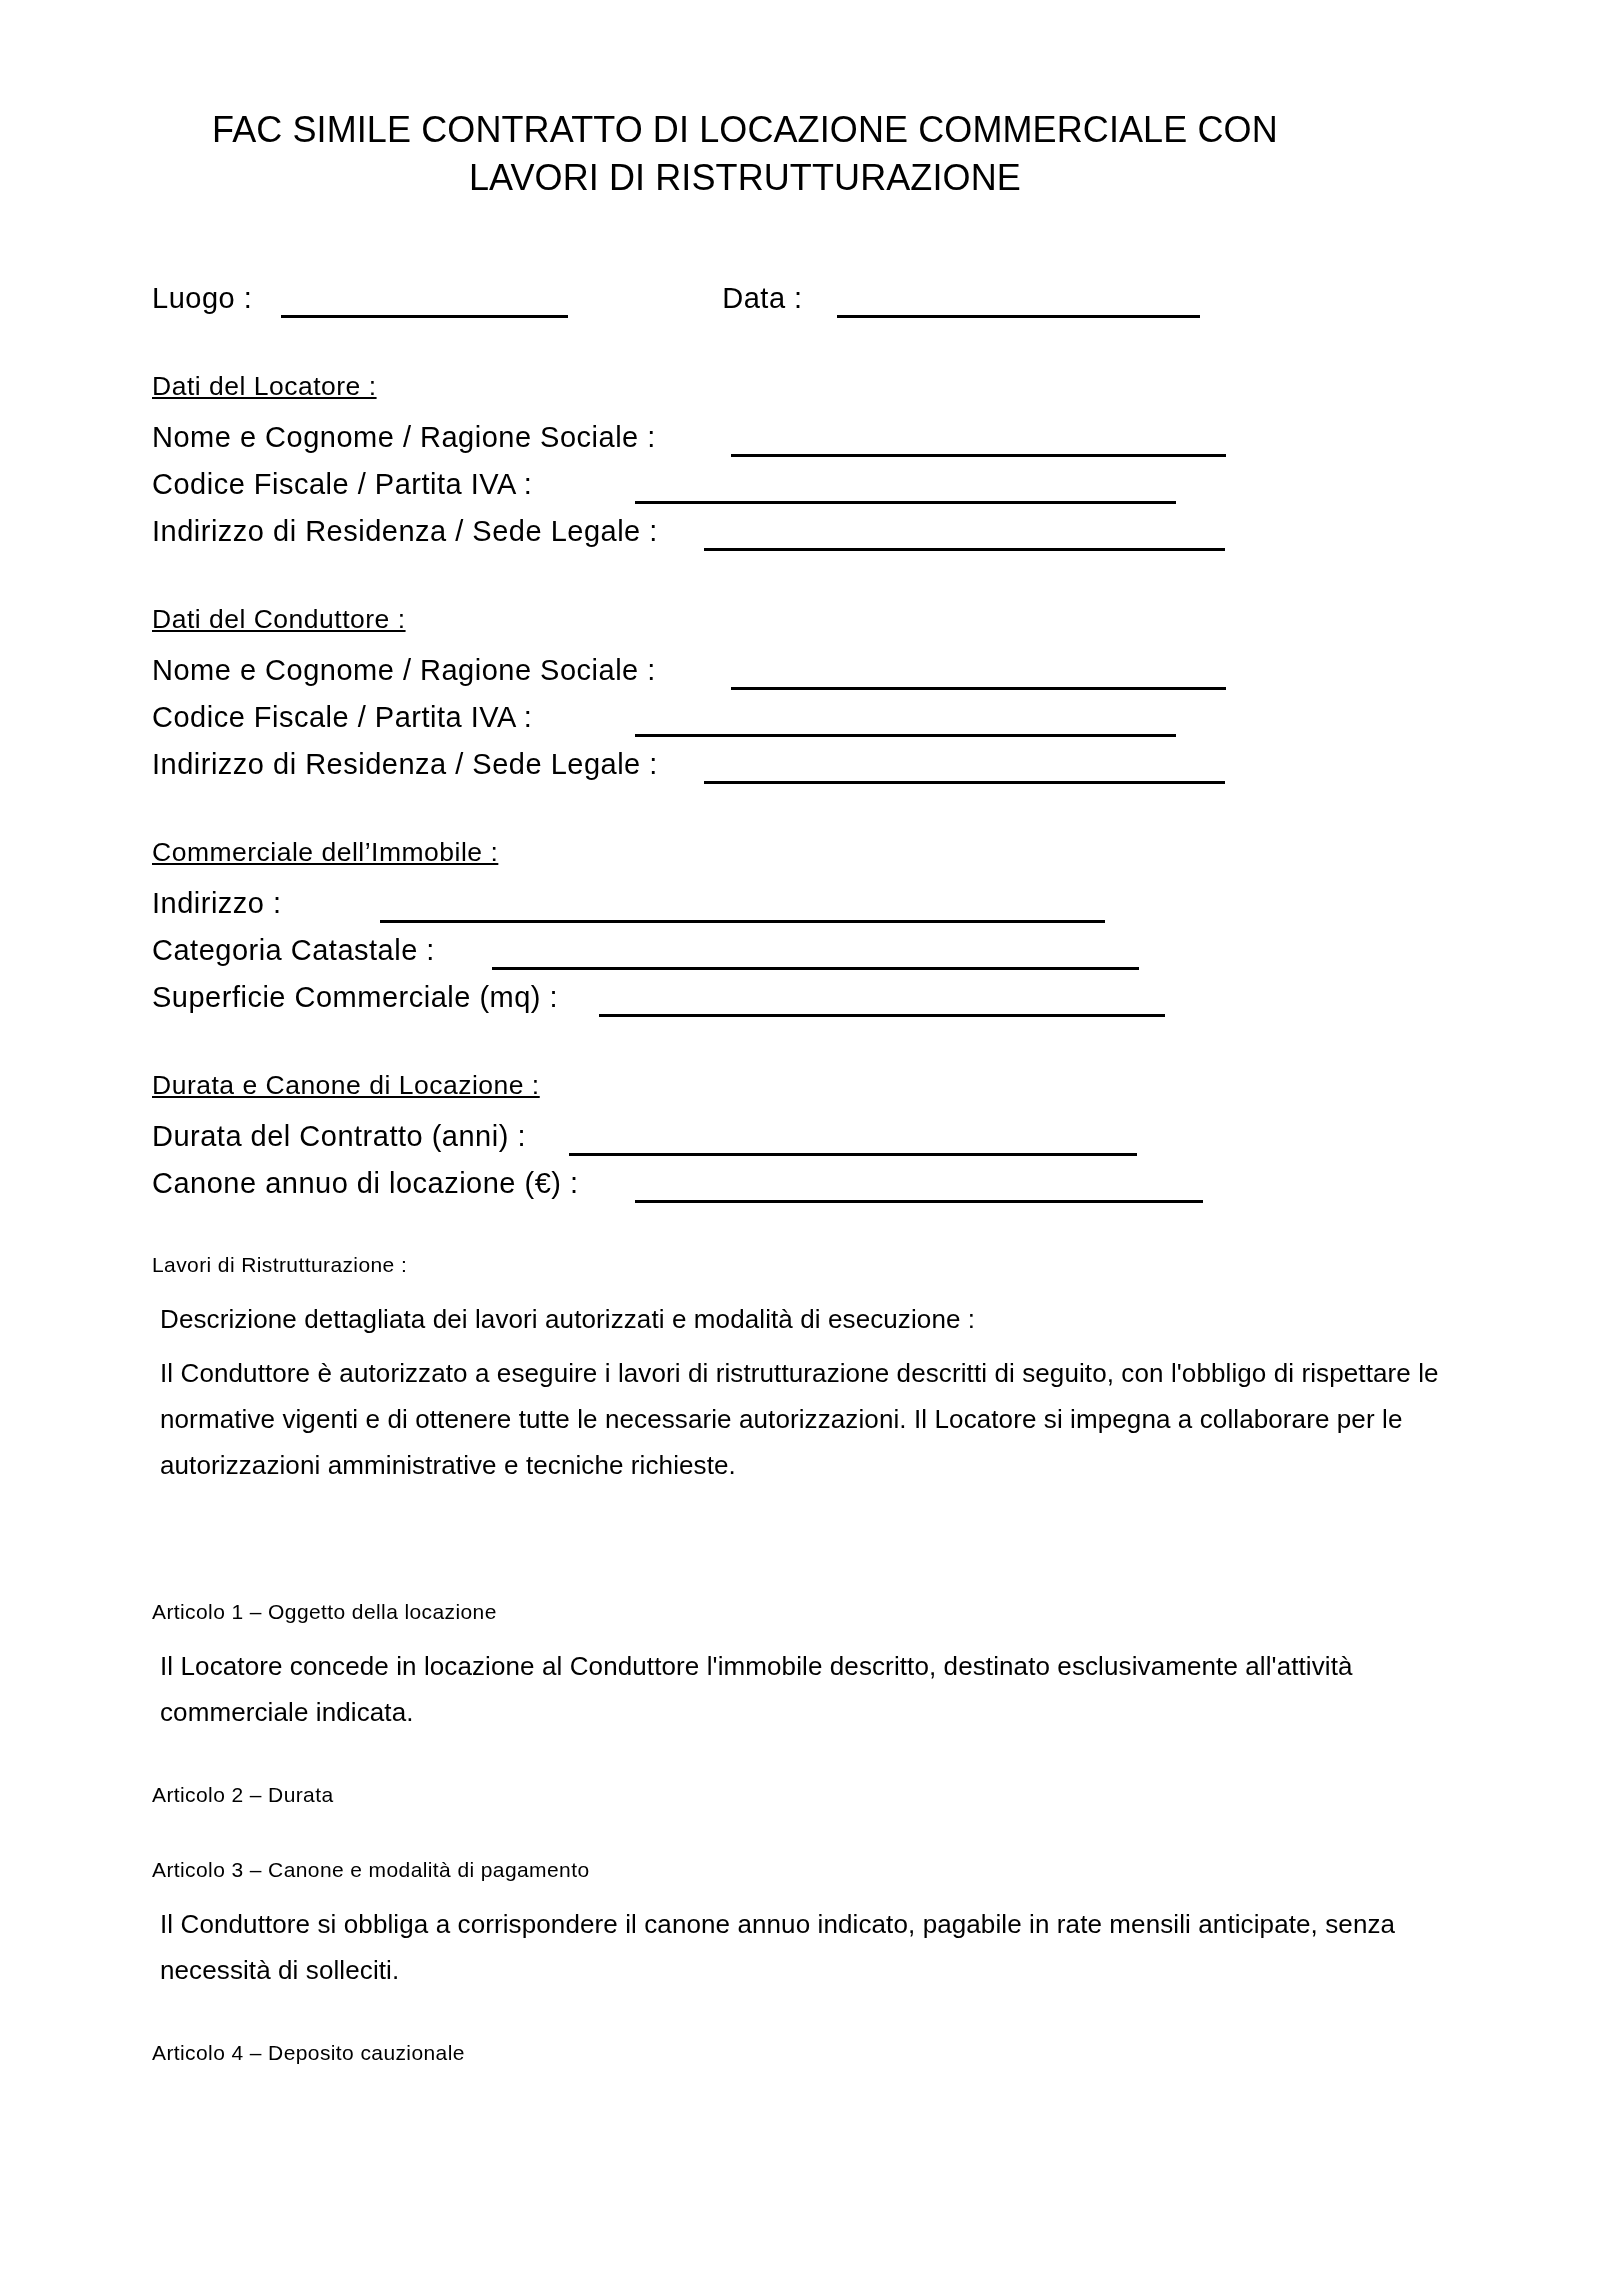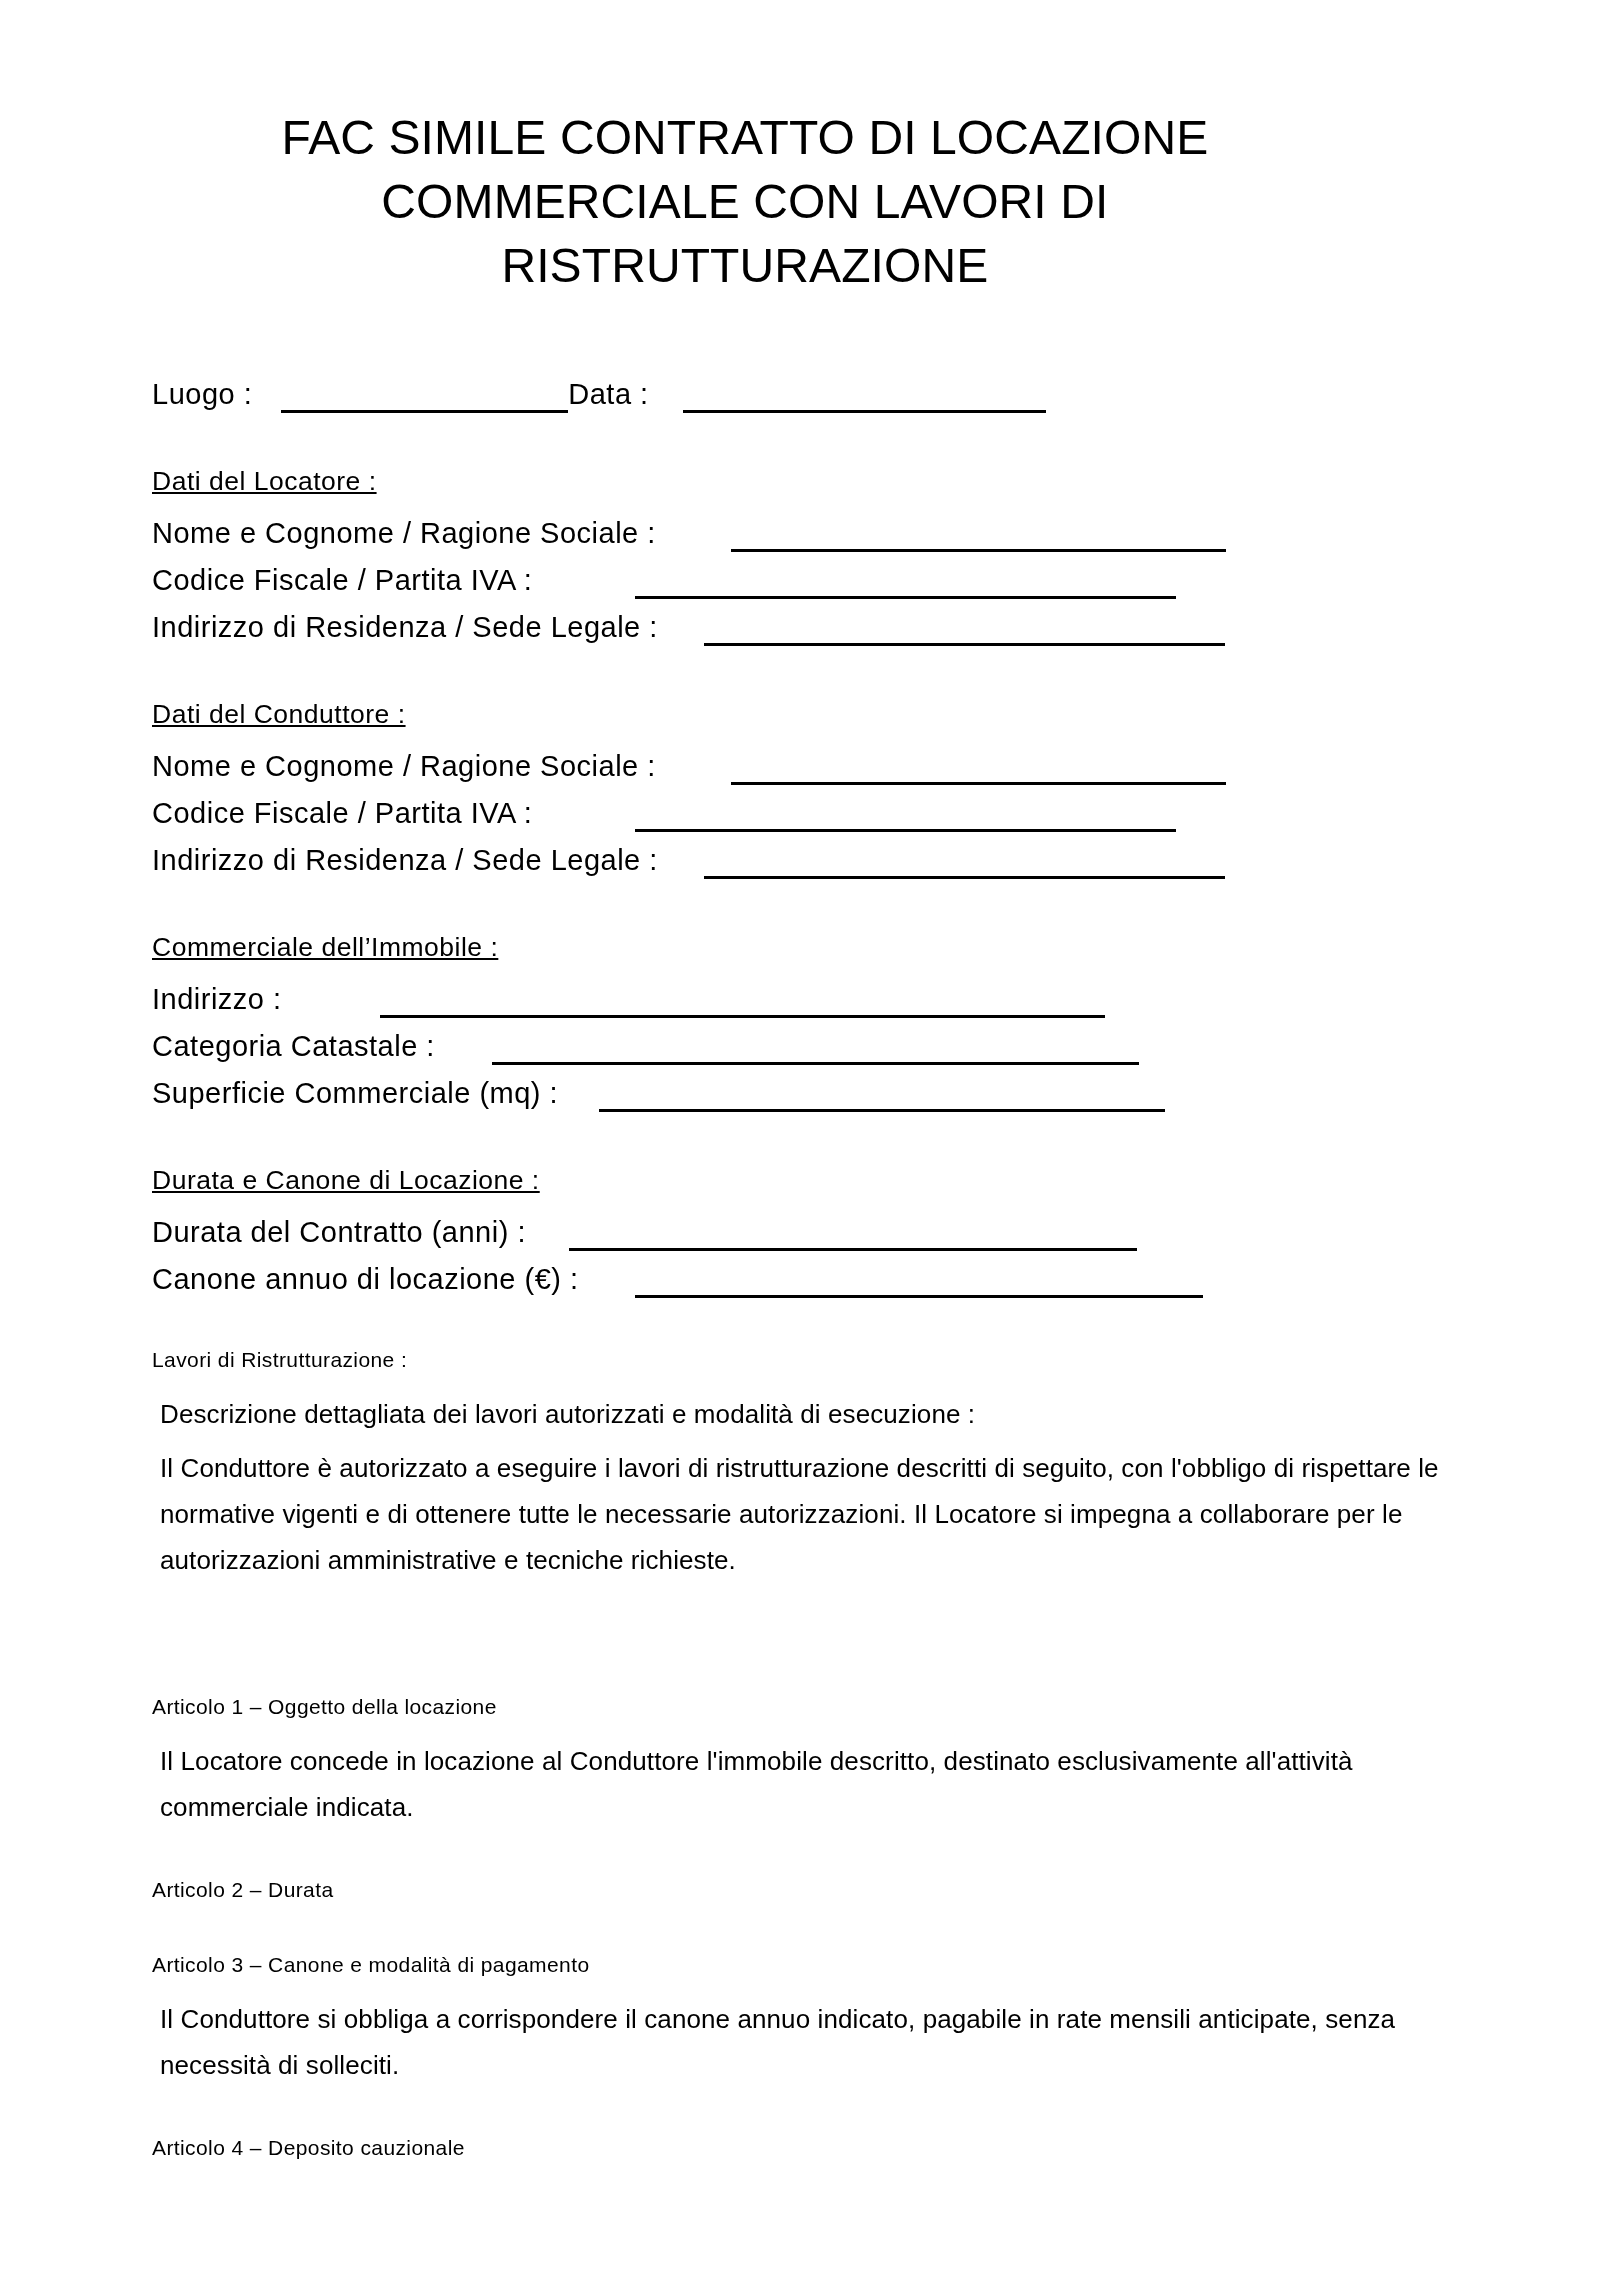--- a/index.html
+++ b/index.html
@@ -22,21 +22,21 @@
   .doc {
     position: absolute;
     left: 152px;
     top: 0;
     width: 1313px;
   }
 
   
   .title {
     text-align: center;
-    font-size: 48px;
+    font-size: 36px;
     line-height: 1.33;
     letter-spacing: 0.1px;
     margin: 0;
     padding-top: 106px;
     font-weight: 400;
     width: 1176px;
     margin-left: 4.9px;
   }
 
   
@@ -91,21 +91,21 @@
 <div class="page">
   <div class="doc">
 
     <h1 class="title">FAC SIMILE CONTRATTO DI LOCAZIONE COMMERCIALE CON LAVORI DI RISTRUTTURAZIONE</h1>
 
     <div class="sp-70"></div>
 
     <div class="row">
       <span class="label">Luogo :</span>
       <span class="rule" style="width:287px; margin-left:29px;"></span>
-      <span class="label" style="">Data :</span>
+      <span class="label" style="margin-left:154px;">Data :</span>
       <span class="rule" style="width:363px; margin-left:34px;"></span>
     </div>
 
     <div class="sp-46"></div>
 
     <div class="section-head">Dati del Locatore :</div>
 
     <div class="row">
       <span class="label">Nome e Cognome / Ragione Sociale :</span>
       <span class="rule" style="width:495px; margin-left:75px;"></span>

